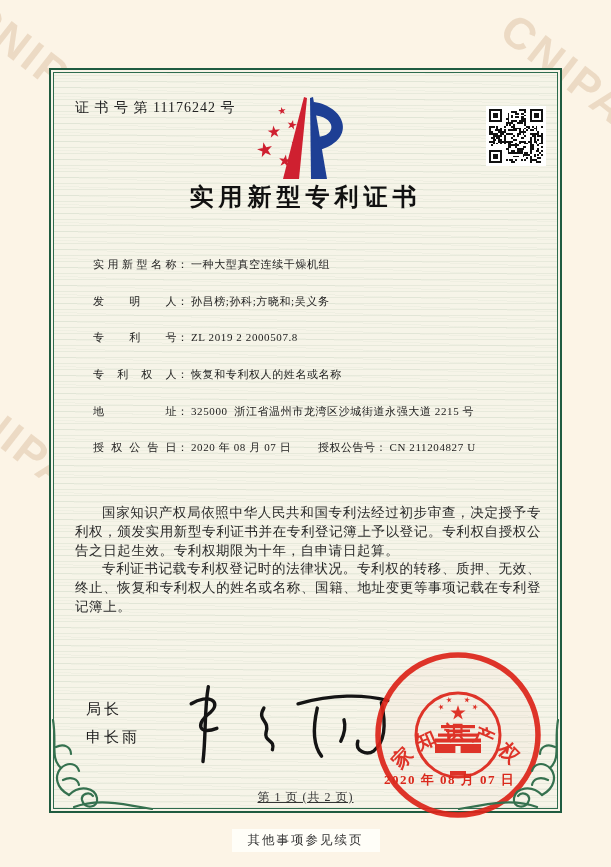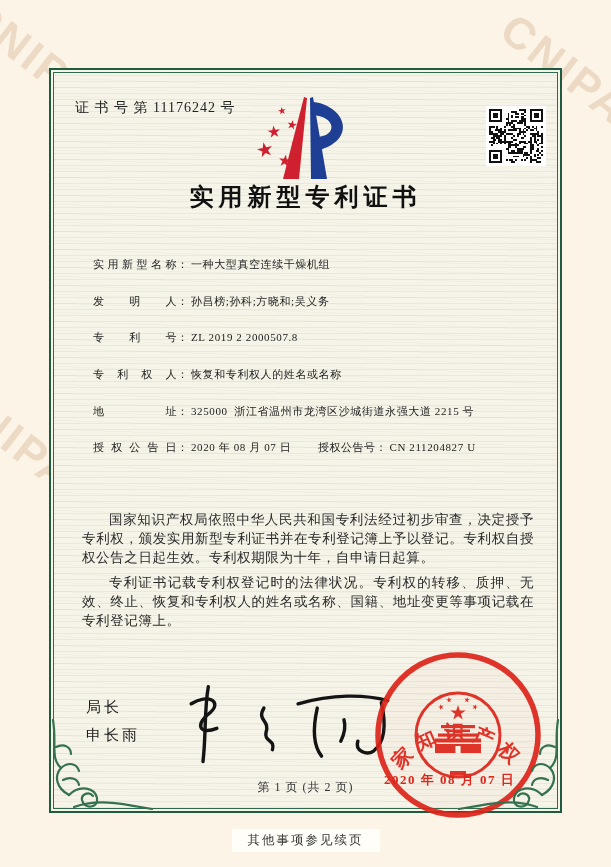--- a/index.html
+++ b/index.html
@@ -51,38 +51,38 @@
   }
   .fcolon{ display:inline-block; width:14px; }
   .fvalue{ white-space:pre-wrap; letter-spacing:0.6px; color:#1c1c1c; }
   .fgroup2{ position:absolute; left:225px; top:0; white-space:nowrap; }
   .fgroup2 .flabel{ width:auto; text-align:left; text-align-last:auto; }
 
   .paras{
     position:absolute; left:21px; top:431px; width:466px;
     font-size:13.5px; line-height:18.8px; letter-spacing:0.6px; color:#2a2a2a; text-align:justify;
   }
-  .paras p{ margin:7px; text-indent:2em; }
-
-  .director{ position:absolute; left:32px; top:622px; font-family:Liberation Mono, monospace;
+  .paras p{ margin:0; text-indent:2em; }
+
+  .director{ position:absolute; left:32px; top:622px; font-family:Liberation Serif, serif;
     font-size:15px; line-height:28px; letter-spacing:3px; color:#1a1a1a; }
 
   .signature{ position:absolute; left:118px; top:604px; width:235px; height:92px; }
 
   .seal{ position:absolute; left:314px; top:572px; width:180px; height:180px; }
   .seal-date{
     position:absolute; left:330px; top:698px; width:180px;
     font-size:13px; font-weight:700; letter-spacing:1.5px; color:#da291c; white-space:nowrap;
   }
 
   .ornament{ position:absolute; width:112px; height:94px; }
   .ornament.left{ left:-8px; bottom:-4px; }
   .ornament.right{ right:-8px; bottom:-4px; transform:scaleX(-1); }
 
-  .page-num{ position:absolute; left:0; right:0; bottom:12px; text-align:center; font-size:12px; letter-spacing:1px; color:#333; }
+  .page-num{ position:absolute; left:0; right:0; bottom:2px; text-align:center; font-size:12px; letter-spacing:1px; color:#333;text-decoration:underline; }
 
   .footer-note{
     position:absolute; left:50%; top:822px; transform:translateX(-50%);
     background:#fffef8; padding:3px 16px; font-size:12.5px; letter-spacing:2px; color:#333;margin-top:7px;
   }
 </style>
 </head>
 <body>
 
 <div class="page">

